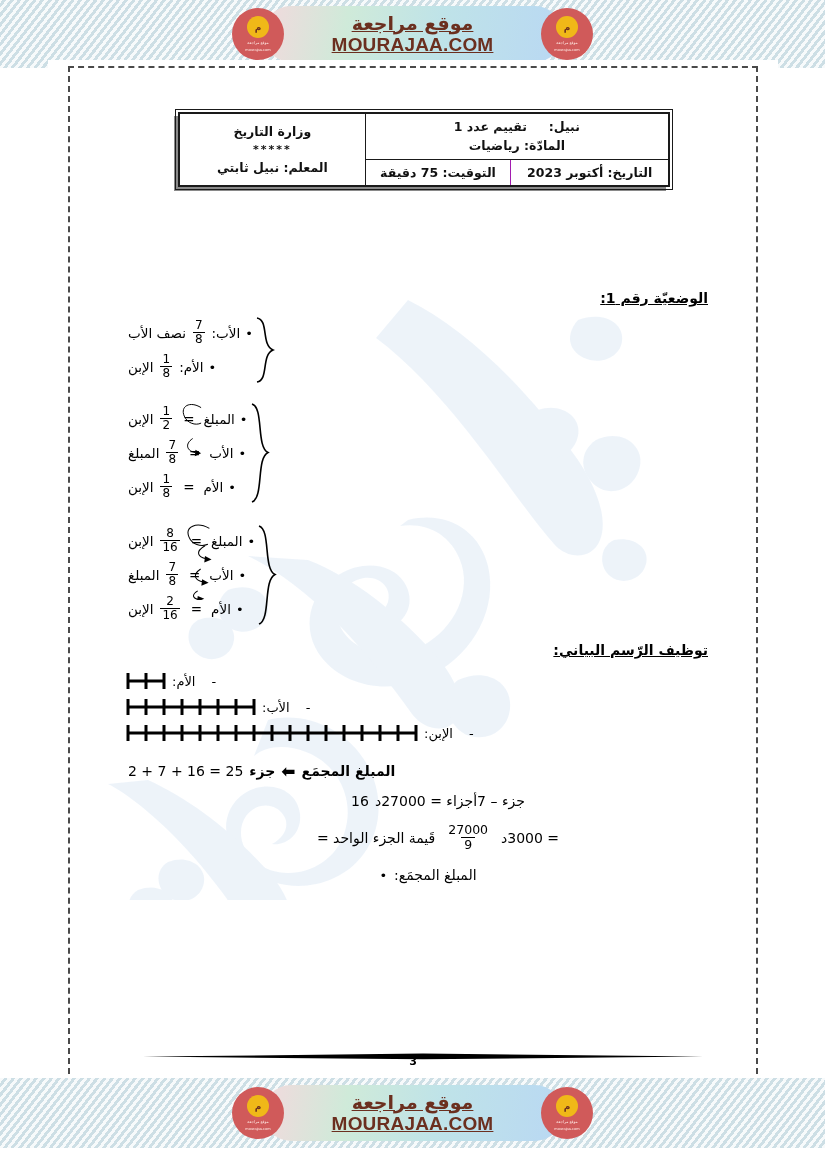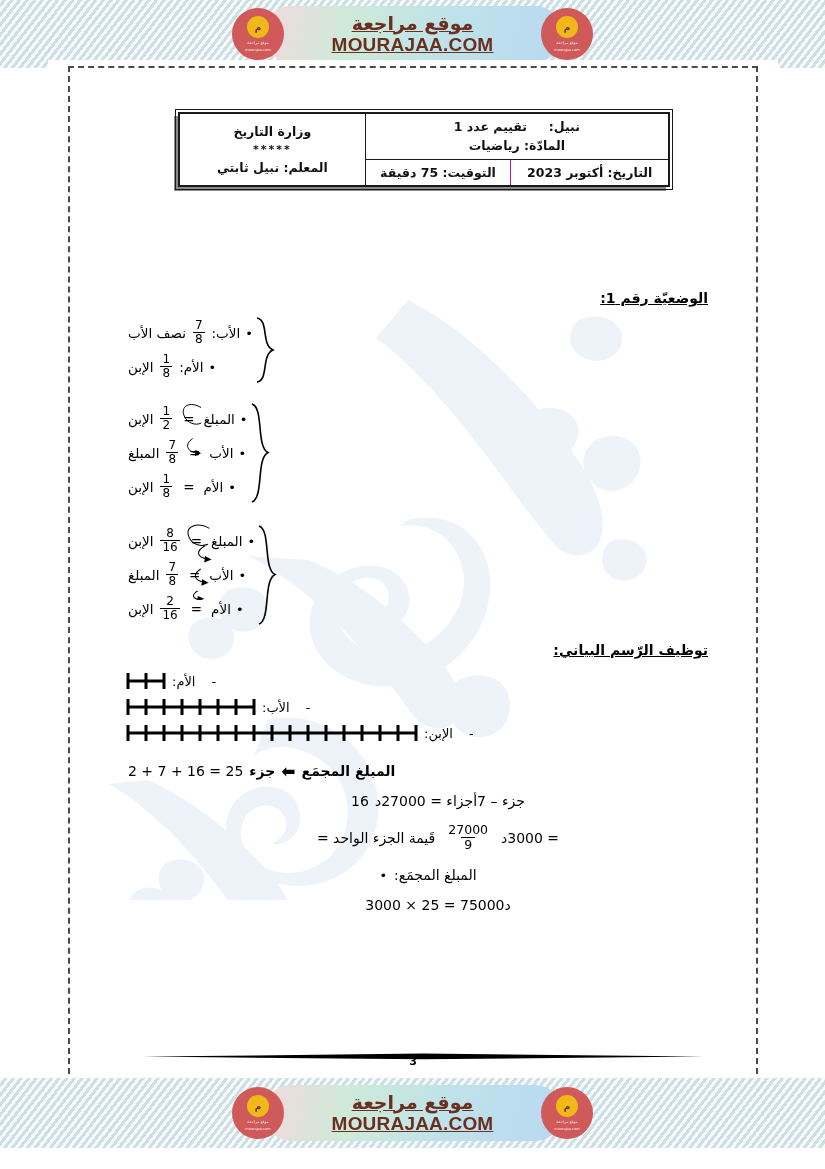--- a/index.html
+++ b/index.html
@@ -491,23 +491,20 @@
             <span class="den">9</span>
           </span>
           <span>قَيمة الجزء الواحد =</span>
         </div>
 
         <div class="calc-line bullet-line">
           <span>المبلغ المجمَع:</span>
           <span class="bullet">•</span>
         </div>
 
-        <div class="calc-line center">
-          <span class="math-ltr">3000 × 25 = 75000د</span>
-        </div>
       </div>
     </div>
 
     <div class="foot-rule">
       <svg viewBox="0 0 560 7" preserveAspectRatio="none" xmlns="http://www.w3.org/2000/svg">
         <polygon points="0,3.6 280,0.6 560,3.6 280,6.2" fill="#000"></polygon>
       </svg>
     </div>
     <div class="page-no">3</div>
   </div>

